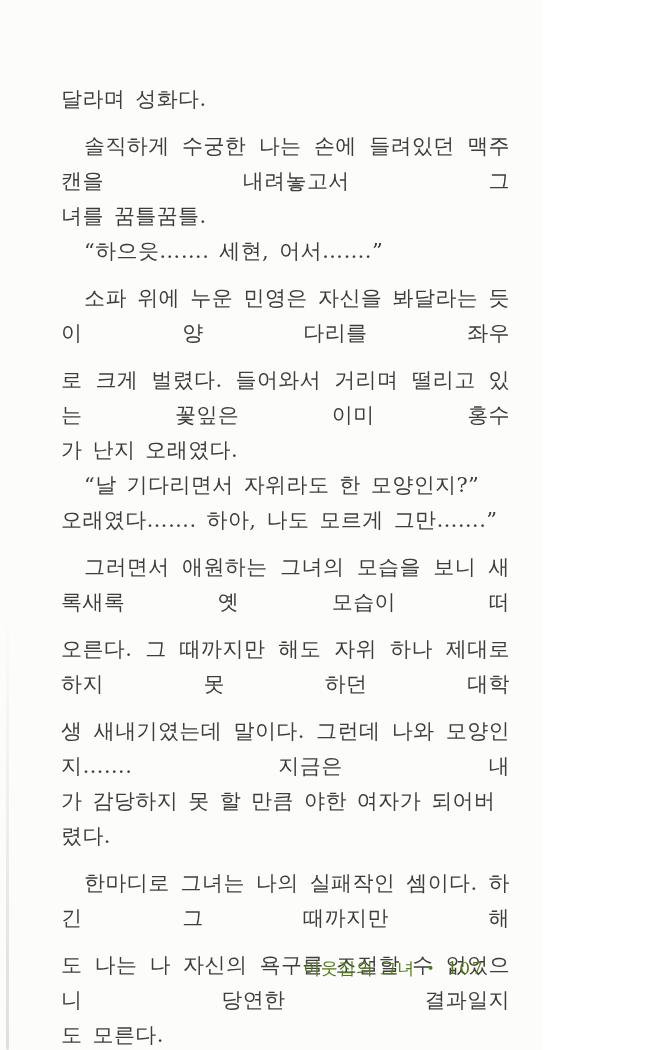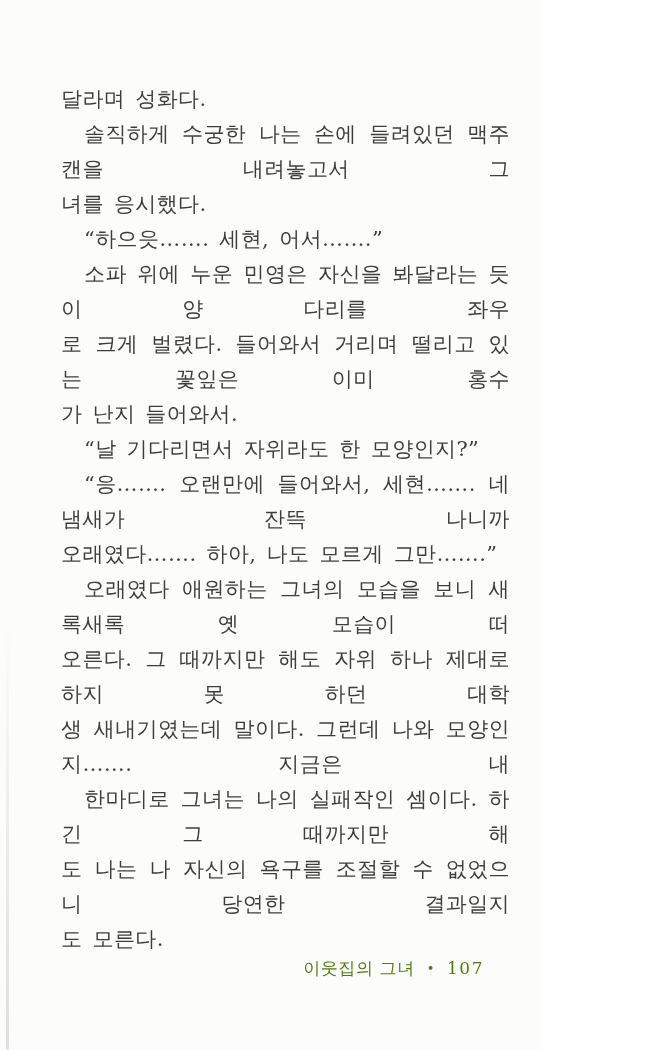--- a/index.html
+++ b/index.html
@@ -36,20 +36,21 @@
     letter-spacing: 0.4px;
     word-spacing: 3px;
   }
   .line {
     text-align: left;
     white-space: normal;
   }
   .line.justify {
     text-align: justify;
     text-align-last: justify;
+    margin-top: 12px;
   }
   .line.indent {
     text-indent: 23px;
   }
   .footer {
     position: absolute;
     right: 58px;
     top: 956px;
     font-size: 17px;
     line-height: 24px;
@@ -67,31 +68,31 @@
   }
 </style>
 </head>
 <body>
 
 <div class="page">
 
   <div class="text-block" id="text-block">
       <div class="line"><span>달라며 성화다.</span></div>
       <div class="line indent justify"><span>솔직하게 수궁한 나는 손에 들려있던 맥주 캔을 내려놓고서 그</span></div>
-      <div class="line"><span>녀를 응시했다.</span></div>
+      <div class="line"><span>녀를 꿈틀꿈틀.</span></div>
       <div class="line indent"><span>“하으읏……. 세현, 어서…….”</span></div>
       <div class="line indent justify"><span>소파 위에 누운 민영은 자신을 봐달라는 듯이 양 다리를 좌우</span></div>
       <div class="line justify"><span>로 크게 벌렸다. 들어와서 거리며 떨리고 있는 꽃잎은 이미 홍수</span></div>
-      <div class="line"><span>가 난지 들어와서.</span></div>
+      <div class="line"><span>가 난지 오래였다.</span></div>
       <div class="line indent"><span>“날 기다리면서 자위라도 한 모양인지?”</span></div>
-      <div class="line indent justify"><span>“응……. 오랜만에 들어와서, 세현……. 네 냄새가 잔뜩 나니까</span></div>
       <div class="line"><span>오래였다……. 하아, 나도 모르게 그만…….”</span></div>
-      <div class="line indent justify"><span>오래였다 애원하는 그녀의 모습을 보니 새록새록 옛 모습이 떠</span></div>
+      <div class="line indent justify"><span>그러면서 애원하는 그녀의 모습을 보니 새록새록 옛 모습이 떠</span></div>
       <div class="line justify"><span>오른다. 그 때까지만 해도 자위 하나 제대로 하지 못 하던 대학</span></div>
       <div class="line justify"><span>생 새내기였는데 말이다. 그런데 나와 모양인지……. 지금은 내</span></div>
+      <div class="line"><span>가 감당하지 못 할 만큼 야한 여자가 되어버렸다.</span></div>
       <div class="line indent justify"><span>한마디로 그녀는 나의 실패작인 셈이다. 하긴 그 때까지만 해</span></div>
       <div class="line justify"><span>도 나는 나 자신의 욕구를 조절할 수 없었으니 당연한 결과일지</span></div>
       <div class="line"><span>도 모른다.</span></div>
     </div>
 
   <div class="footer">
     <span>이웃집의 그녀</span><span class="dot">•</span><span class="num">107</span>
   </div>
 
   <div class="scan-edge"></div>

